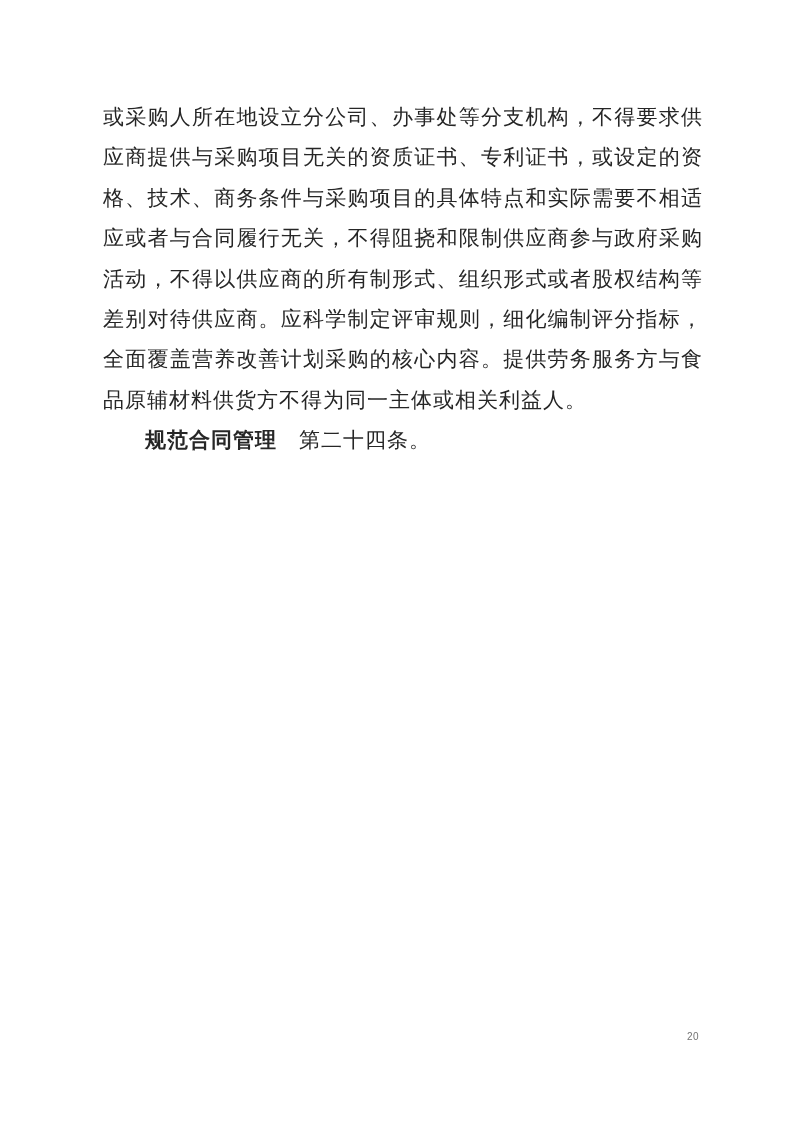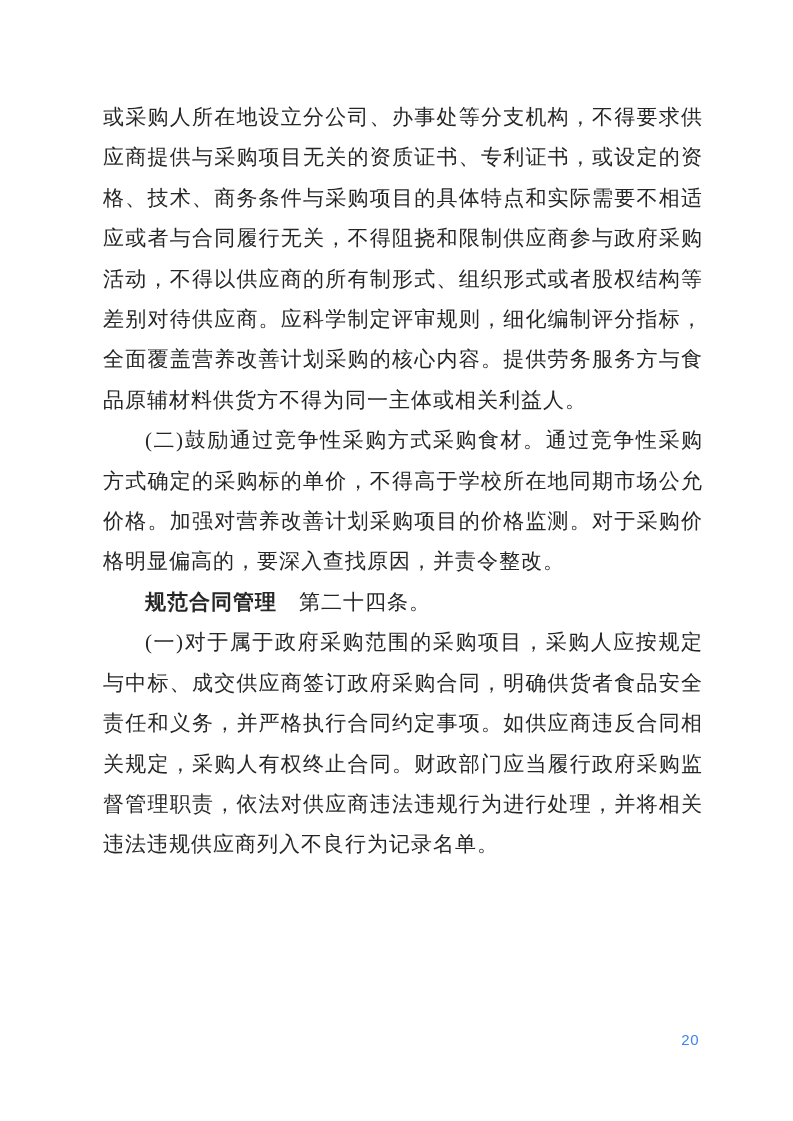--- a/index.html
+++ b/index.html
@@ -24,29 +24,27 @@
     text-align: justify;
     text-justify: inter-ideograph;
   }
   .para { margin: 0; padding: 0; }
   .indent { text-indent: 2em; }
   .sec-num { font-weight: bold; }
   .page-number {
     position: absolute;
     top: 1031px; right: 94px;
     font-family: "Liberation Sans", "DejaVu Sans", sans-serif;
-    font-size: 15px;
-    color: #3b82f6;
+    font-size: 10px;
+    color: #737373;
     letter-spacing: 0.5px;
   }
 </style>
 </head>
 <body>
 
 <div class="page">
   <div class="body-text">
     <p class="para">或采购人所在地设立分公司、办事处等分支机构，不得要求供应商提供与采购项目无关的资质证书、专利证书，或设定的资格、技术、商务条件与采购项目的具体特点和实际需要不相适应或者与合同履行无关，不得阻挠和限制供应商参与政府采购活动，不得以供应商的所有制形式、组织形式或者股权结构等差别对待供应商。应科学制定评审规则，细化编制评分指标，全面覆盖营养改善计划采购的核心内容。提供劳务服务方与食品原辅材料供货方不得为同一主体或相关利益人。</p>
-    <p class="para indent">(二)鼓励通过竞争性采购方式采购食材。通过竞争性采购方式确定的采购标的单价，不得高于学校所在地同期市场公允价格。加强对营养改善计划采购项目的价格监测。对于采购价格明显偏高的，要深入查找原因，并责令整改。</p>
     <p class="para indent"><span class="sec-num">规范合同管理</span><span>　第二十四条。</span></p>
-    <p class="para indent">(一)对于属于政府采购范围的采购项目，采购人应按规定与中标、成交供应商签订政府采购合同，明确供货者食品安全责任和义务，并严格执行合同约定事项。如供应商违反合同相关规定，采购人有权终止合同。财政部门应当履行政府采购监督管理职责，依法对供应商违法违规行为进行处理，并将相关违法违规供应商列入不良行为记录名单。</p>
   </div>
   <div class="page-number">20</div>
 </div>
 
 </body></html>

